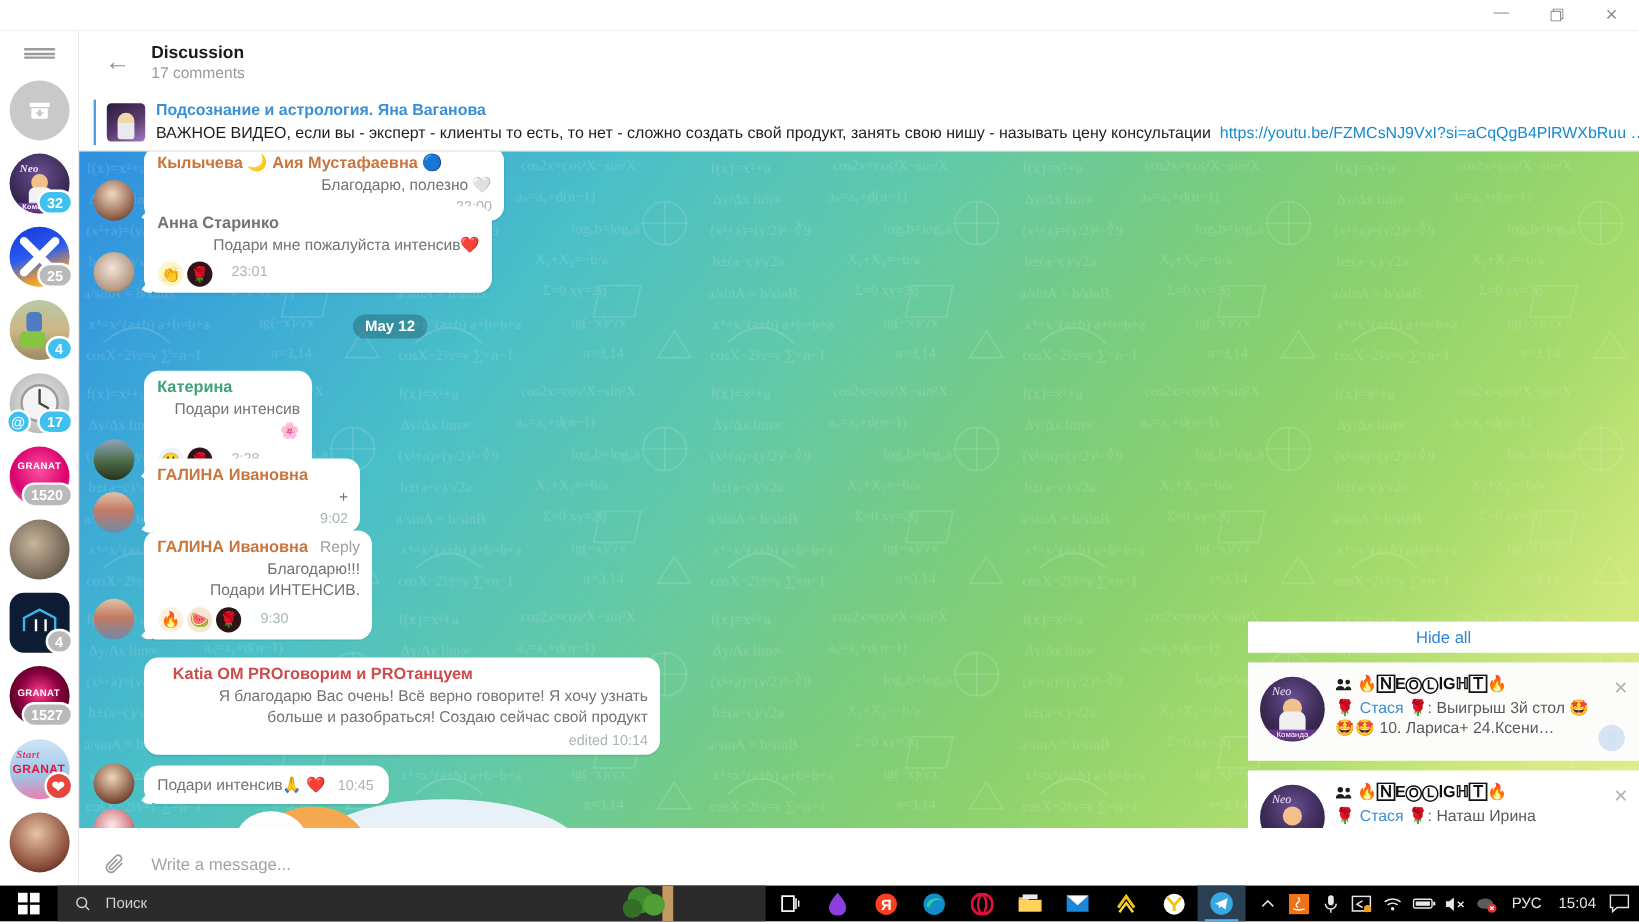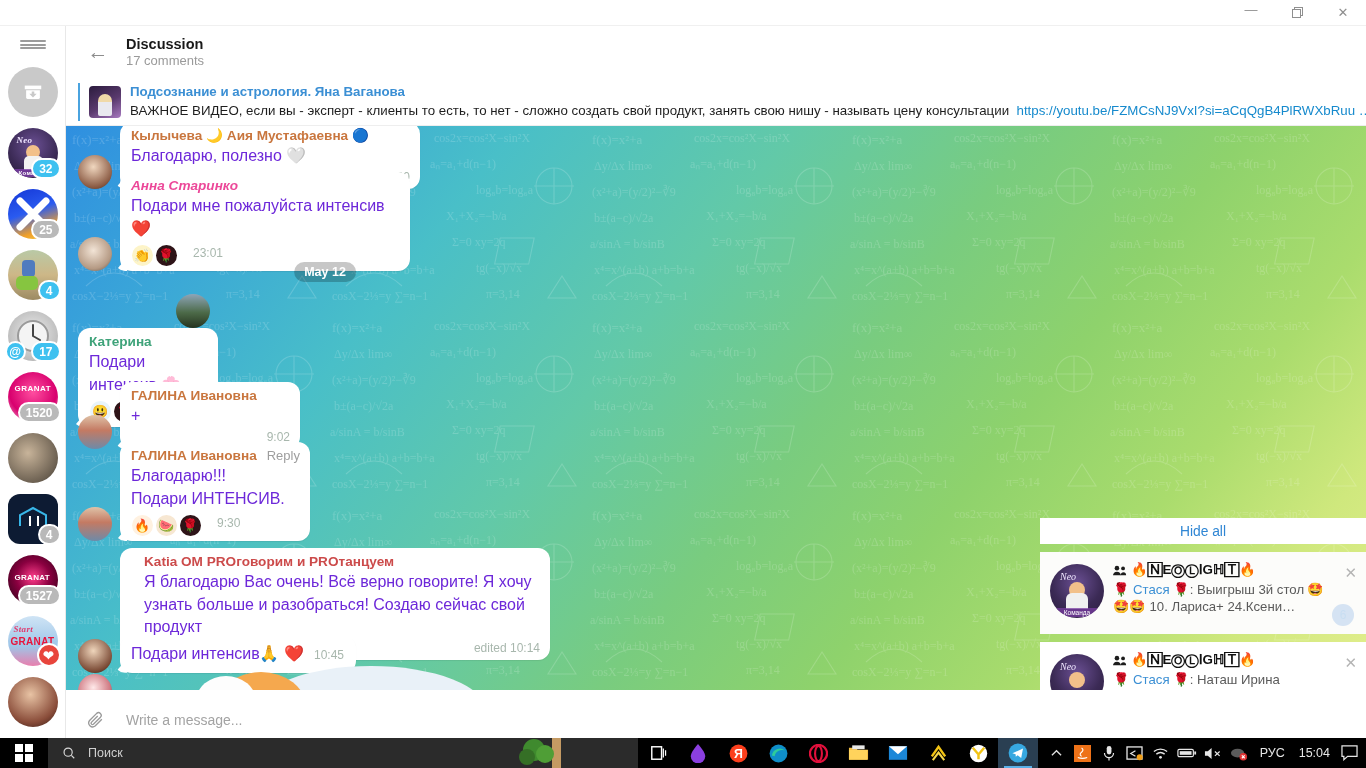--- a/index.html
+++ b/index.html
@@ -121,21 +121,21 @@
     max-width: 560px;
   }
   .bubble.tail::before {
     content: ""; position: absolute; left: -5px; bottom: 0;
     width: 12px; height: 14px; background: #fff;
     clip-path: polygon(100% 0, 100% 100%, 0 100%);
     border-bottom-left-radius: 10px;
   }
   .sender { font-size: 13.6px; font-weight: bold; line-height: 1.25; }
   .sender .reply-tag { font-weight: normal; color: #9e9e9e; margin-left: 10px; font-size: 13px; }
-  .body-text { font-size: 16px; color: #6d28d9; line-height: 1.42; }
+  .body-text { font-size: 13px; color: #737373; line-height: 1.42; text-align: right; }
   .time {
     font-size: 12px; color: #a8b7ad; float: right;
     margin-left: 14px; margin-top: 2px;
   }
   .time.inline { float: none; display: inline-block; vertical-align: baseline; margin-left: 10px; }
   .reactions { display: flex; gap: 1px; margin-top: 4px; }
   .react {
     height: 22px; display: flex; align-items: center; gap: 3px;
     border-radius: 11px; font-size: 14px; padding: 0 1px;
   }
@@ -429,37 +429,37 @@
         <div class="bubble tail clearfix" style="width:300px;">
           <div class="sender" style="color:#c9763e;">Кылычева 🌙 Аия Мустафаевна 🔵</div>
           <div class="body-text">Благодарю, полезно 🤍</div>
           <span class="time">22:00</span>
         </div>
       </div>
 
       <div class="row" style="left:12px; top:46px;">
         <div class="row-ava" style="background:radial-gradient(circle at 45% 40%,#f2e4d6,#b59a84 65%,#4d4038);"></div>
         <div class="bubble tail clearfix" style="width:290px;">
-          <div class="sender" style="color:#ec4899;font-style:italic;">Анна Старинко</div>
+          <div class="sender" style="color:#737373;">Анна Старинко</div>
           <div class="body-text">Подари мне пожалуйста интенсив❤️</div>
           <div class="reactions clearfix">
             <span class="react">
               <span class="chip" style="background:#fdf4c8;">👏</span>
             </span>
             <span class="react">
               <span class="chip" style="background:#2e1418;">🌹</span>
             </span>
             <span class="time">23:01</span>
           </div>
         </div>
       </div>
 
       <div class="date-chip" style="top:136px; left:259px;">May 12</div>
 
-      <div class="row" style="left:12px; top:168px;flex-direction:column;">
+      <div class="row" style="left:12px; top:183px;">
         <div class="row-ava" style="background:linear-gradient(180deg,#8ea5b8,#4c6a48 55%,#25331f);"></div>
         <div class="bubble tail clearfix" style="width:140px;">
           <div class="sender" style="color:#3fa37a;">Катерина</div>
           <div class="body-text">Подари интенсив 🌸</div>
           <div class="reactions clearfix">
             <span class="react">
               <span class="chip" style="background:#e8f4fb;">😃</span>
             </span>
             <span class="react">
               <span class="chip" style="background:#2e1418;">🌹</span>

